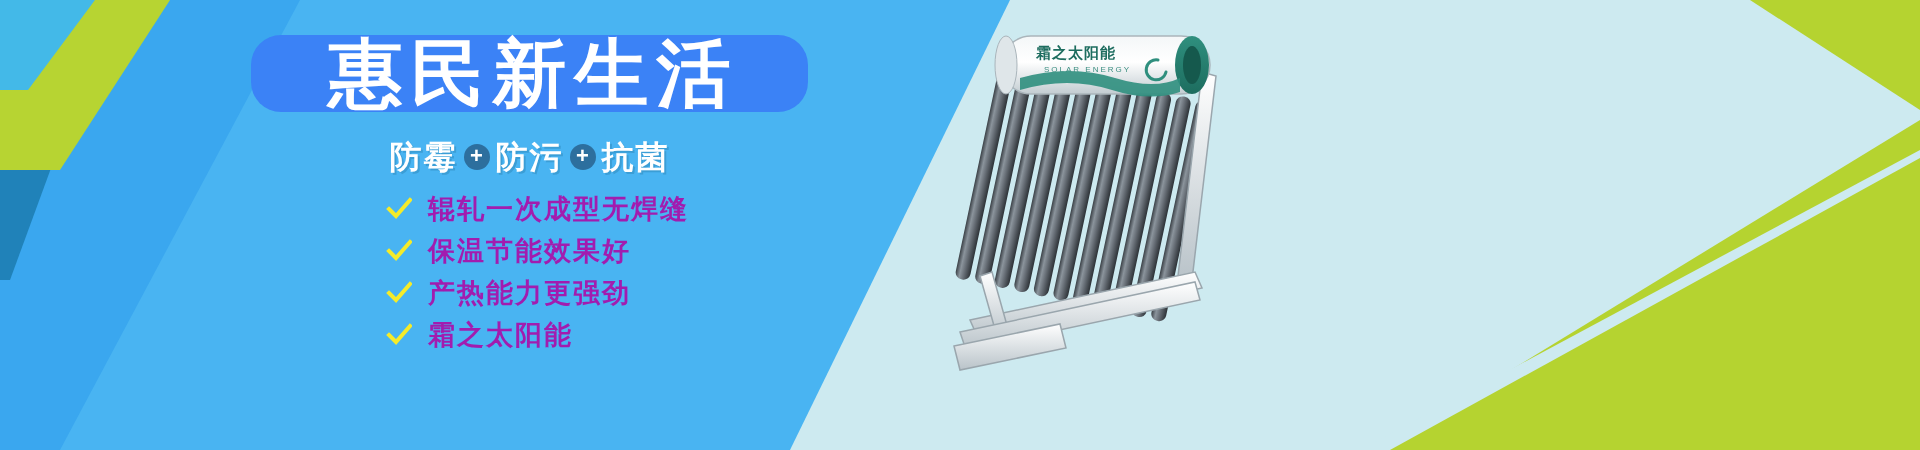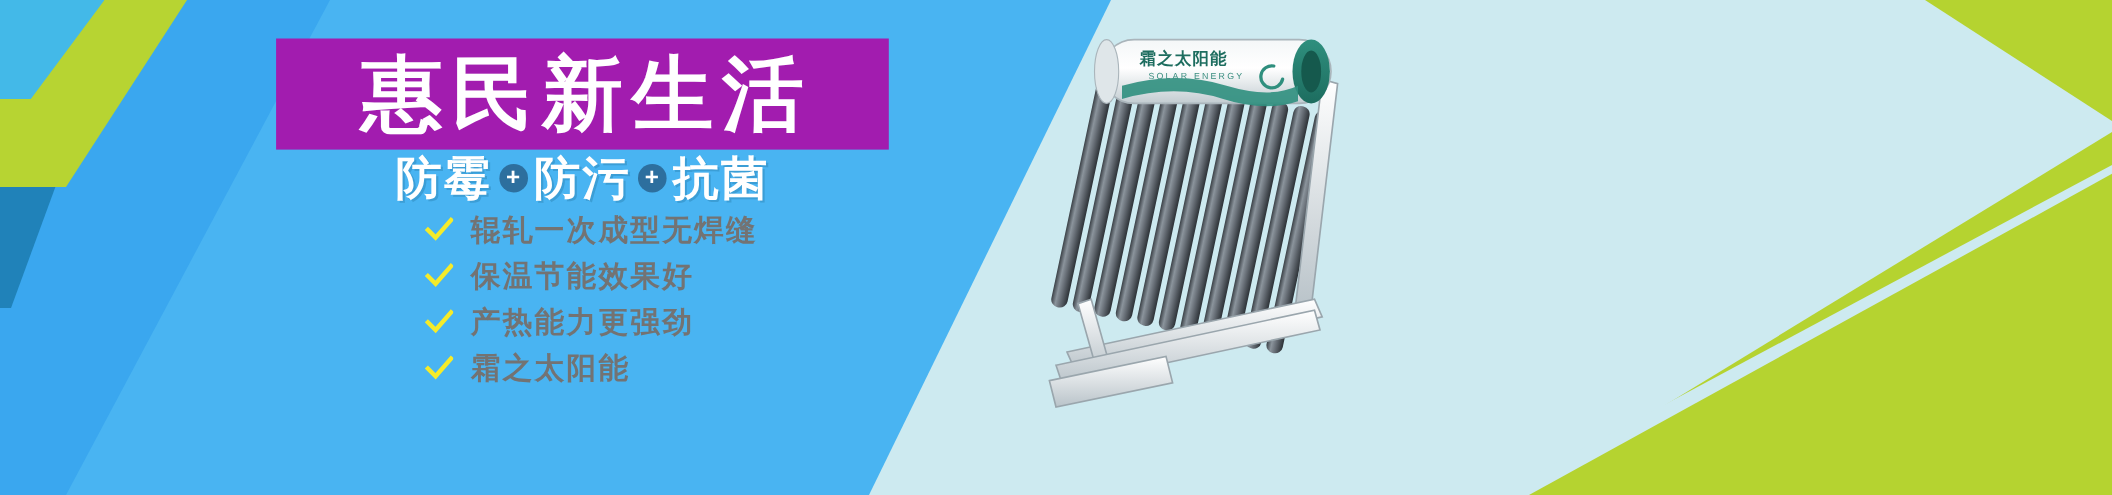--- a/index.html
+++ b/index.html
@@ -69,25 +69,26 @@
   .shape-right-band {
     right: 0; bottom: 0; width: 860px; height: 300px;
     background: #cdeaf0;
     clip-path: polygon(300px 300px, 860px 0, 860px 8px, 330px 300px);
   }
 
   
   .headline-box {
     position: absolute;
     left: 251px; top: 35px;
-    width: 557px; height: 101px;
-    background: #a21caf;
+    width: 557px; height: 77px;
+    background: #3b82f6;
     display: flex;
     align-items: center;
     justify-content: center;
+    border-radius: 30px;
   }
   .headline-text {
     color: #ffffff;
     font-size: 74px;
     font-weight: 700;
     letter-spacing: 8px;
     line-height: 1;
     white-space: nowrap;
     padding-left: 8px;
   }
@@ -97,21 +98,21 @@
     position: absolute;
     left: 251px; top: 141px;
     width: 557px;
     display: flex;
     align-items: center;
     justify-content: center;
     gap: 6px;
   }
   .sub-word {
     color: #ffffff;
-    font-size: 42px;
+    font-size: 32px;
     font-weight: 700;
     letter-spacing: 2px;
     line-height: 1;
     text-shadow: 2px 2px 0 rgba(20,90,130,.25);
   }
   .plus-badge {
     width: 26px; height: 26px;
     border-radius: 50%;
     background: #2d6f9e;
     color: #ffffff;
@@ -135,21 +136,21 @@
     align-items: center;
     gap: 16px;
     height: 34px;
   }
   .check-icon {
     width: 26px; height: 26px;
     flex: 0 0 26px;
     display: block;
   }
   .feature-label {
-    color: #737373;
+    color: #a21caf;
     font-size: 27px;
     font-weight: 700;
     letter-spacing: 2px;
     line-height: 1;
     white-space: nowrap;
   }
 
   
   .product {
     position: absolute;

